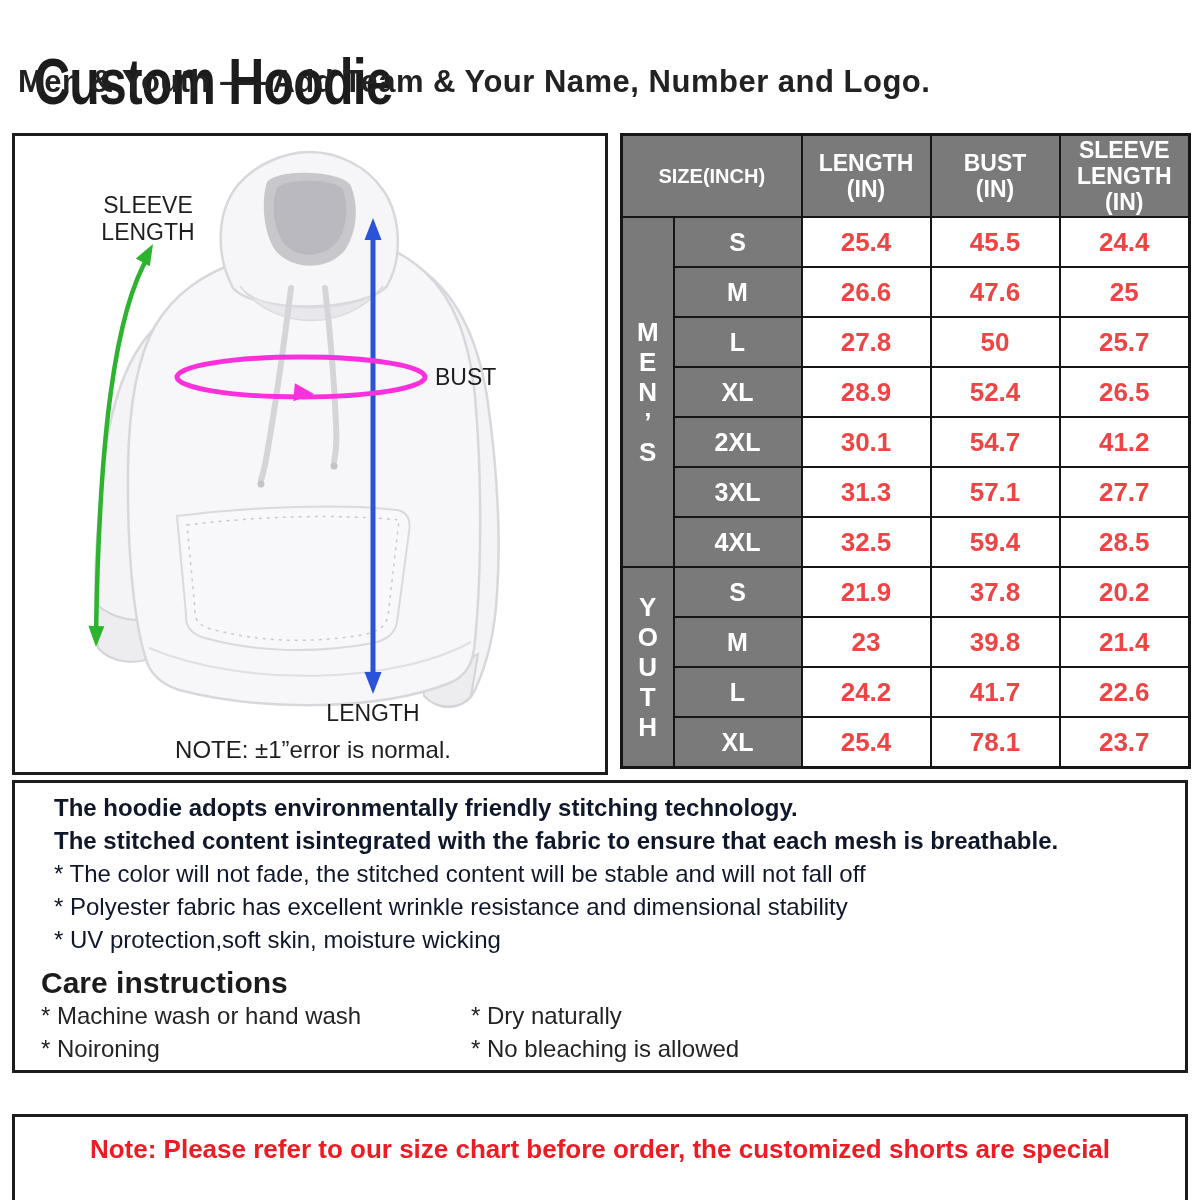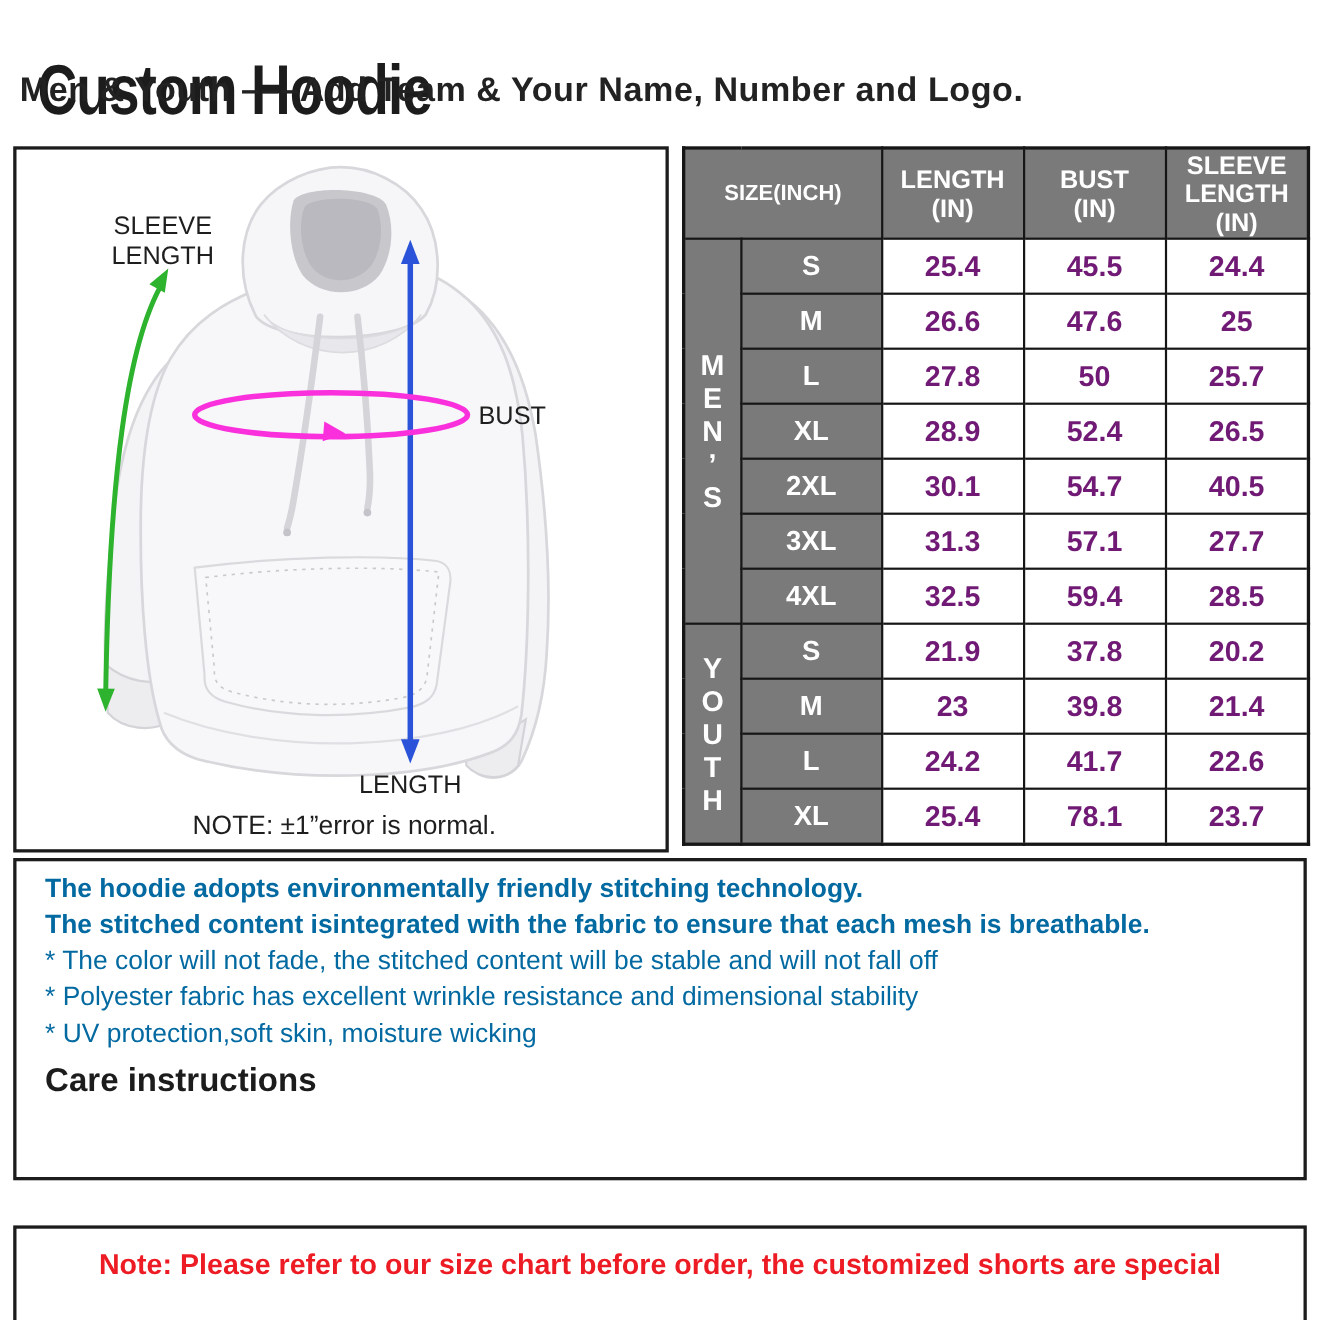--- a/index.html
+++ b/index.html
@@ -26,27 +26,27 @@
                    border-collapse:collapse;table-layout:fixed;
                    border:3px solid #161616;}
   table.size-table th,table.size-table td{border:2px solid #161616;text-align:center;
                    vertical-align:middle;padding:0;}
   th.hd{background:#7a7a7a;color:#fff;font-size:23px;font-weight:700;
         line-height:26px;white-space:pre-line;height:80px;}
   th.hd.size{font-size:20px;}
   td.grp{background:#7a7a7a;color:#fff;font-size:26px;font-weight:700;
          line-height:30px;white-space:pre-line;}
   td.sz{background:#7a7a7a;color:#fff;font-size:25px;font-weight:700;height:48px;}
-  td.val{background:#fff;color:#701a75;font-size:26px;font-weight:700;}
+  td.val{background:#fff;color:#ef4444;font-size:26px;font-weight:700;}
 
   
   .desc-box{position:absolute;left:12px;top:780px;width:1176px;height:293px;
             border:3px solid #1c1c1c;box-sizing:border-box;background:#fff;
             padding:8px 0 0 26px;overflow:hidden;}
-  .desc-line{font-size:24px;line-height:33px;white-space:nowrap;color:#0369a1;}
+  .desc-line{font-size:24px;line-height:33px;white-space:nowrap;color:#0f172a;margin-left:13px;}
   .desc-line.bold{font-weight:700;}
   .care-title{margin-top:10px;font-size:30px;font-weight:700;line-height:33px;}
   .care-grid{display:grid;grid-template-columns:430px auto;}
   .care-item{font-size:24px;line-height:33px;white-space:nowrap;color:#242424;}
 
   
   .note-box{position:absolute;left:12px;top:1114px;width:1176px;height:112px;
             border:3px solid #1c1c1c;box-sizing:border-box;background:#fff;
             text-align:center;padding-top:15px;}
   .note-line{color:#ed1c24;font-size:26px;font-weight:700;line-height:35px;white-space:nowrap;}
@@ -159,21 +159,21 @@
       <tr>
         <td class="sz">XL</td>
         <td class="val">28.9</td>
         <td class="val">52.4</td>
         <td class="val">26.5</td>
       </tr>
       <tr>
         <td class="sz">2XL</td>
         <td class="val">30.1</td>
         <td class="val">54.7</td>
-        <td class="val">40.5</td>
+        <td class="val">41.2</td>
       </tr>
       <tr>
         <td class="sz">3XL</td>
         <td class="val">31.3</td>
         <td class="val">57.1</td>
         <td class="val">27.7</td>
       </tr>
       <tr>
         <td class="sz">4XL</td>
         <td class="val">32.5</td>
@@ -212,19 +212,25 @@
     </tbody>
   </table>
 
   <div class="desc-box">
     <div class="desc-line bold">The hoodie adopts environmentally friendly stitching technology.</div>
     <div class="desc-line bold">The stitched content isintegrated with the fabric to ensure that each mesh is breathable.</div>
     <div class="desc-line">* The color will not fade, the stitched content will be stable and will not fall off</div>
     <div class="desc-line">* Polyester fabric has excellent wrinkle resistance and dimensional stability</div>
     <div class="desc-line">* UV protection,soft skin, moisture wicking</div>
     <div class="care-title">Care instructions</div>
+    <div class="care-grid">
+      <div class="care-item">* Machine wash or hand wash</div>
+      <div class="care-item">* Dry naturally</div>
+      <div class="care-item">* Noironing</div>
+      <div class="care-item">* No bleaching is allowed</div>
+    </div>
   </div>
 
   <div class="note-box">
     <div class="note-line">Note: Please refer to our size chart before order, the customized shorts are special</div>
   </div>
 
 </div>
 
 </body></html>

